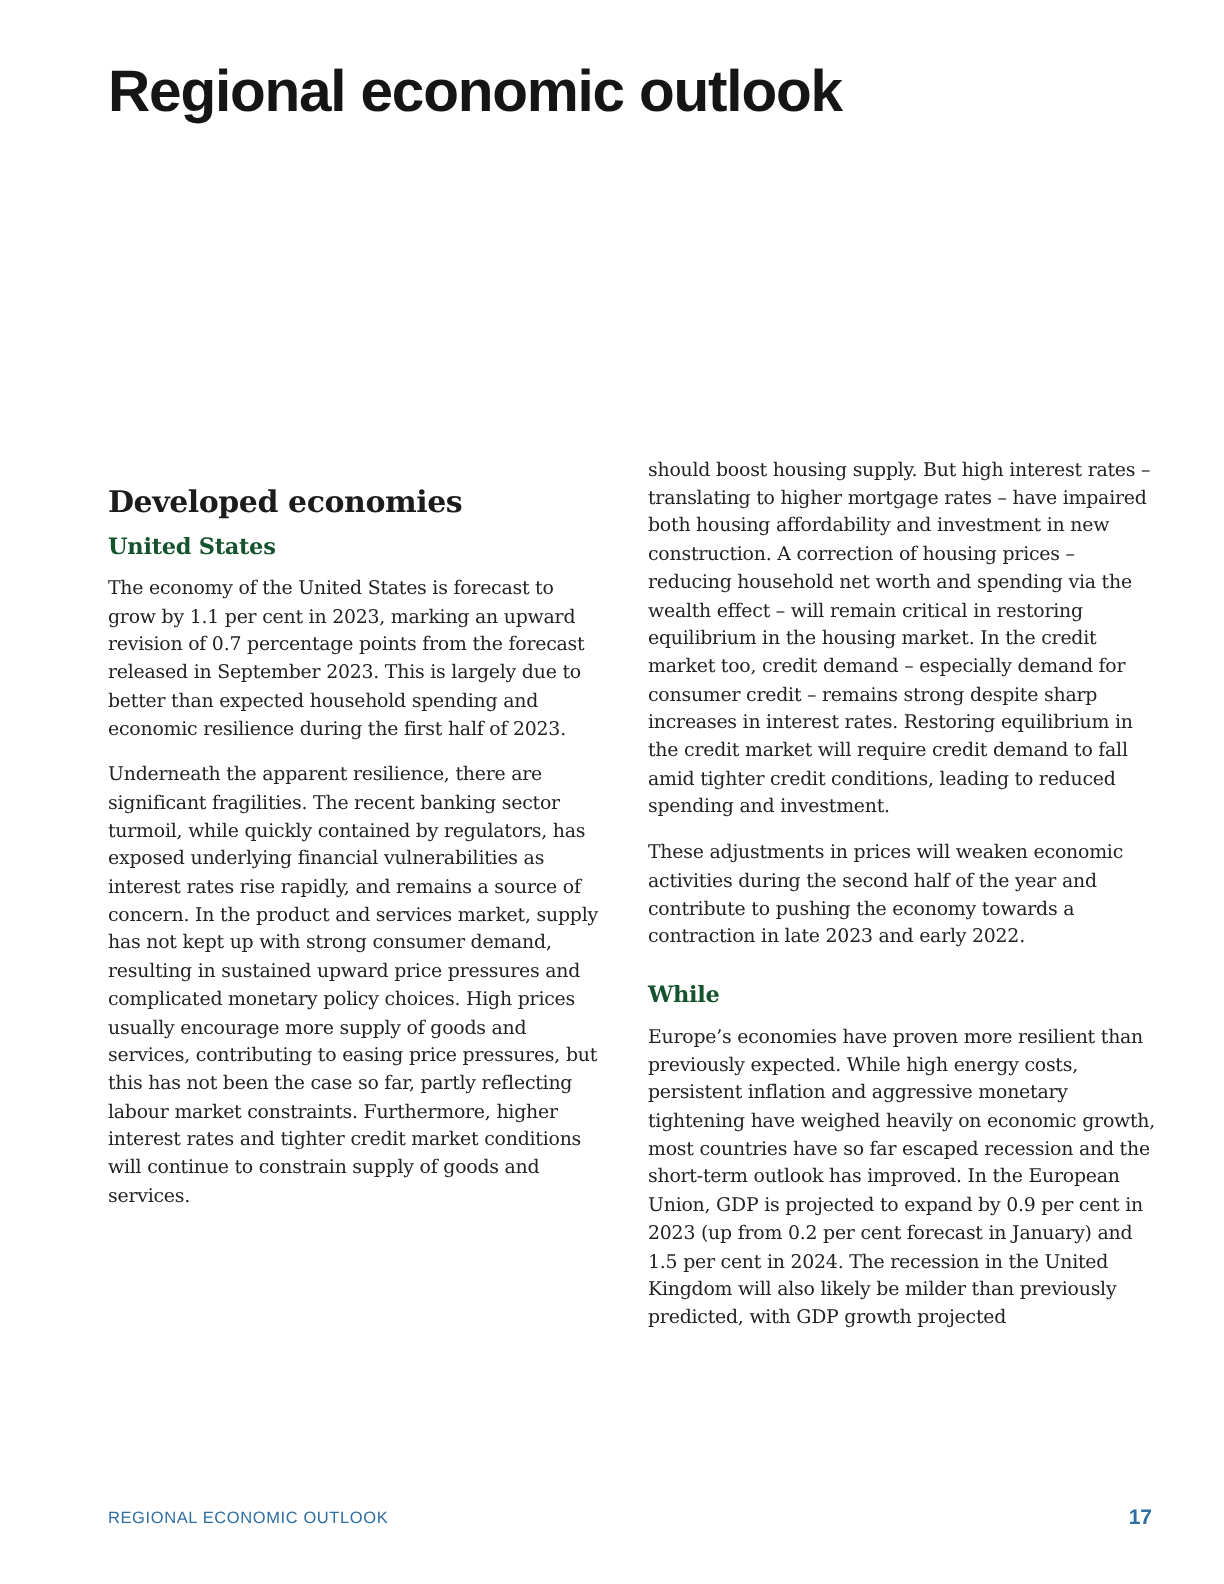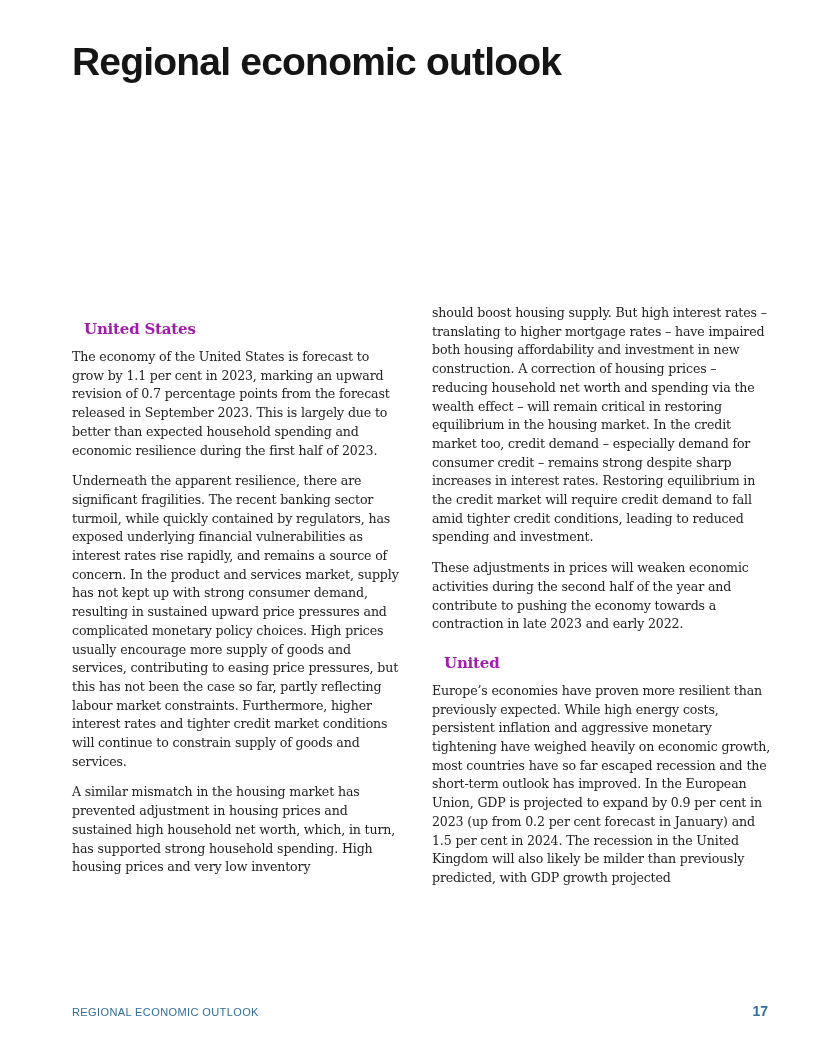--- a/index.html
+++ b/index.html
@@ -12,21 +12,21 @@
     }
     .col { position: absolute; top: 318px; width: 332px; font-family: "DejaVu Serif", serif; color: #222; }
     .col-left { left: 72px; }
     .col-right { left: 432px; top: 304px; width: 340px; }
     h2.section {
       font-family: "DejaVu Serif", serif; font-weight: 700; font-size: 20px;
       color: #1c1c1c; margin: 3px 0 6px 0; line-height: 26px; letter-spacing: -0.3px;
     }
     h3.sub {
       font-family: "DejaVu Serif", serif; font-weight: 700; font-size: 15px;
-      color: #a21caf; margin: 0 0 8px 12px; line-height: 22px; letter-spacing: -0.2px;
+      color: #14532d; margin: 0 0 8px 0; line-height: 22px; letter-spacing: -0.2px;
     }
     p.body {
       font-size: 12.6px; line-height: 18.7px; margin: 0 0 12px 0; color: #222;
       letter-spacing: -0.15px;
     }
     .col-right h3.sub { margin-top: 18px; }
     .footer-left {
       position: absolute; left: 72px; top: 1006px;
       font-family: "Liberation Sans", sans-serif; font-size: 11px; color: #2f6ea1;
       letter-spacing: 0.4px;
@@ -36,28 +36,28 @@
       font-family: Liberation Sans, sans-serif; font-size: 14px; font-weight: 700; color: #2f6ea1;
     }
   </style>
 </head>
 <body>
 
 <div class="page">
   <h1 class="page-title">Regional economic outlook</h1>
 
   <div class="col col-left">
+    <h2 class="section">Developed economies</h2>
     <h3 class="sub">United States</h3>
     <p class="body">The economy of the United States is forecast to grow by 1.1 per cent in 2023, marking an upward revision of 0.7 percentage points from the forecast released in September 2023. This is largely due to better than expected household spending and economic resilience during the first half of 2023.</p>
     <p class="body">Underneath the apparent resilience, there are significant fragilities. The recent banking sector turmoil, while quickly contained by regulators, has exposed underlying financial vulnerabilities as interest rates rise rapidly, and remains a source of concern. In the product and services market, supply has not kept up with strong consumer demand, resulting in sustained upward price pressures and complicated monetary policy choices. High prices usually encourage more supply of goods and services, contributing to easing price pressures, but this has not been the case so far, partly reflecting labour market constraints. Furthermore, higher interest rates and tighter credit market conditions will continue to constrain supply of goods and services.</p>
-    <p class="body">A similar mismatch in the housing market has prevented adjustment in housing prices and sustained high household net worth, which, in turn, has supported strong household spending. High housing prices and very low inventory</p>
   </div>
 
   <div class="col col-right">
     <p class="body">should boost housing supply. But high interest rates – translating to higher mortgage rates – have impaired both housing affordability and investment in new construction. A correction of housing prices – reducing household net worth and spending via the wealth effect – will remain critical in restoring equilibrium in the housing market. In the credit market too, credit demand – especially demand for consumer credit – remains strong despite sharp increases in interest rates. Restoring equilibrium in the credit market will require credit demand to fall amid tighter credit conditions, leading to reduced spending and investment.</p>
     <p class="body">These adjustments in prices will weaken economic activities during the second half of the year and contribute to pushing the economy towards a contraction in late 2023 and early 2022.</p>
-    <h3 class="sub">United</h3>
+    <h3 class="sub">While</h3>
     <p class="body">Europe’s economies have proven more resilient than previously expected. While high energy costs, persistent inflation and aggressive monetary tightening have weighed heavily on economic growth, most countries have so far escaped recession and the short-term outlook has improved. In the European Union, GDP is projected to expand by 0.9 per cent in 2023 (up from 0.2 per cent forecast in January) and 1.5 per cent in 2024. The recession in the United Kingdom will also likely be milder than previously predicted, with GDP growth projected</p>
   </div>
 
   <div class="footer-left">REGIONAL ECONOMIC OUTLOOK</div>
   <div class="footer-right">17</div>
 </div>
 
 </body></html>

